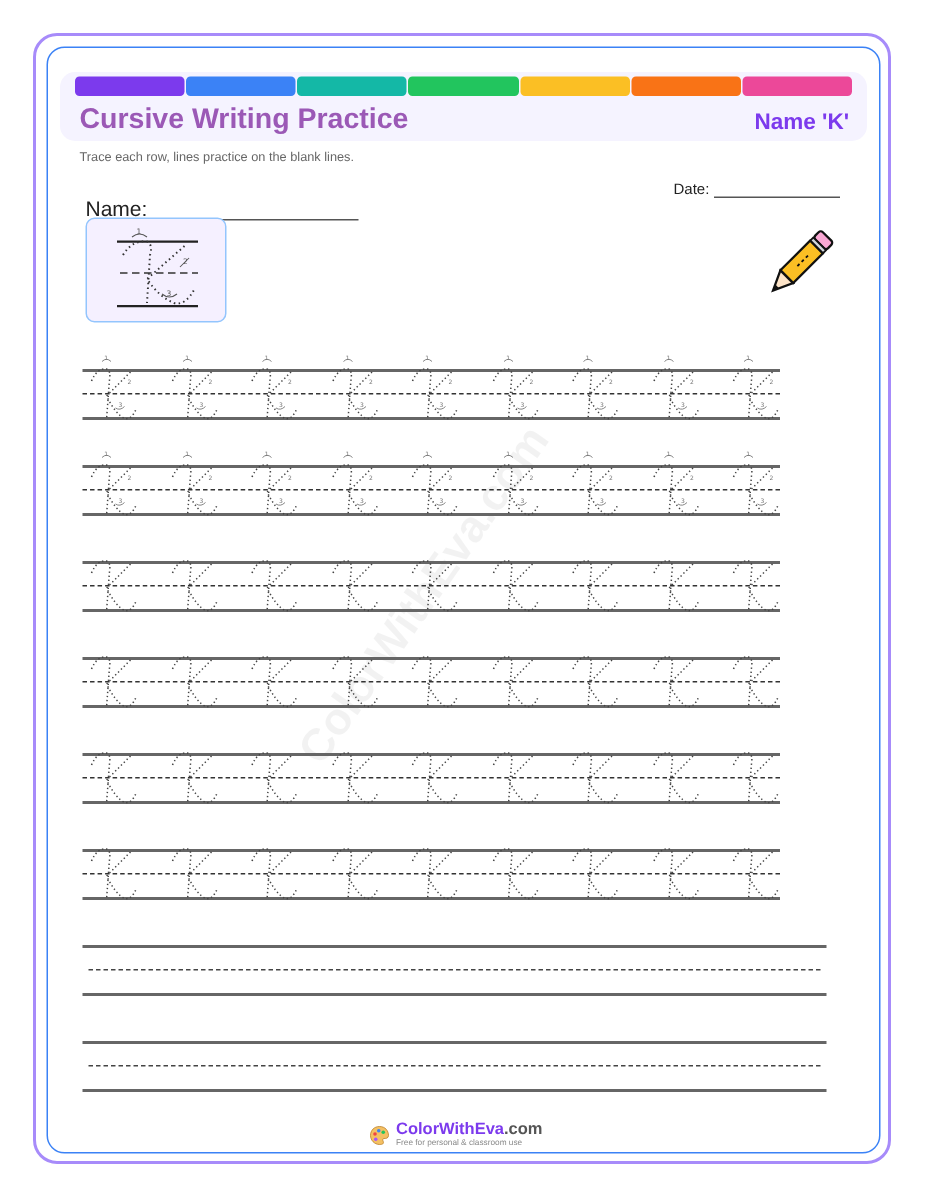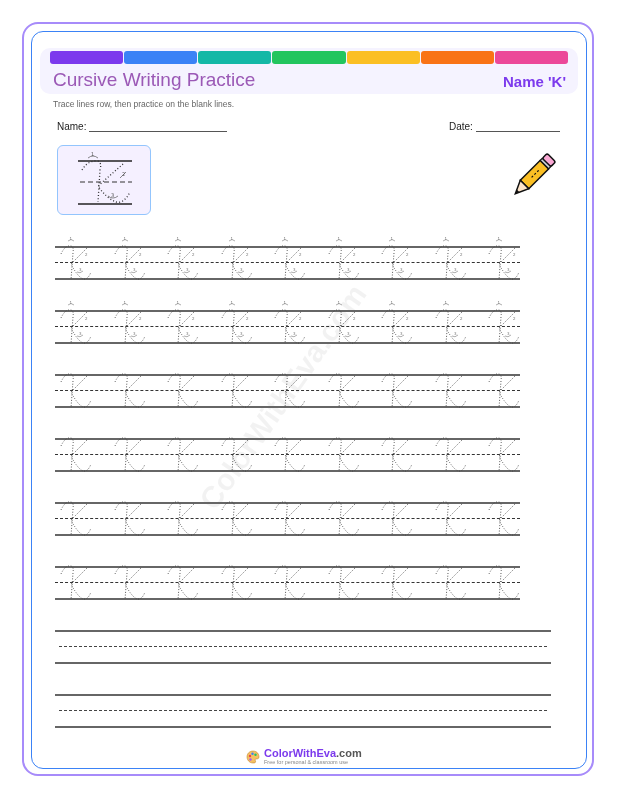--- a/index.html
+++ b/index.html
@@ -2,24 +2,24 @@
 <html><head>
 <meta charset="utf-8">
 <style>
   html, body { margin: 0; padding: 0; background: #ffffff; }
   body { width: 618px; height: 800px; position: relative; overflow: hidden; font-family: "Liberation Sans", sans-serif; }
   .outer { position: absolute; left: 22px; top: 22px; width: 572px; height: 754px; border: 2px solid #a78bfa; border-radius: 16px; box-sizing: border-box; }
   .inner { position: absolute; left: 31px; top: 31px; width: 556px; height: 738px; border: 1.5px solid #3b82f6; border-radius: 12px; box-sizing: border-box; }
   .header { position: absolute; left: 40px; top: 48px; width: 538px; height: 46px; background: #f5f3ff; border-radius: 10px; }
   .stripes { position: absolute; left: 50px; top: 51px; width: 518px; height: 13px; display: flex; gap: 1px; }
   .stripe { flex: 1; border-radius: 3px; height: 13px; }
-  .title { position: absolute; left: 53px; top: 69px; font-size: 19px; font-weight: normal; color: #9b59b6; white-space: nowrap; }
+  .title { position: absolute; left: 53px; top: 69px; font-size: 19px; font-weight: bold; color: #9b59b6; white-space: nowrap; }
   .subtitle { position: absolute; right: 52px; top: 73px; font-size: 15px; font-weight: bold; color: #7c3aed; white-space: nowrap; }
   .instructions { position: absolute; left: 53px; top: 99px; font-size: 8.5px; color: #666; }
-  .name-label { position: absolute; left: 57px; top: 121px; font-size: 10px; color: #222; }
+  .name-label { position: absolute; left: 57px; top: 131px; font-size: 14px; color: #222; }
   .date-label { position: absolute; left: 449px; top: 121px; font-size: 10px; color: #222; }
   .blank { display: inline-block; border-bottom: 1px solid #555; vertical-align: bottom; margin-left: 3px; }
   .model-box { position: absolute; left: 57px; top: 145px; width: 94px; height: 70px; background: #f5f0ff; border: 1.5px solid #93c5fd; border-radius: 6px; box-sizing: border-box; }
   .pencil { position: absolute; left: 505px; top: 148px; width: 56px; height: 56px; }
   .row { position: absolute; left: 55px; width: 465px; height: 34px; }
   .row .line-top, .row .line-bot { position: absolute; left: 0; right: 0; height: 2px; background: #666; }
   .row .line-top { top: 0; }
   .row .line-bot { bottom: 0; }
   .row .line-mid { position: absolute; left: 0; right: 0; top: 16px; border-top: 1px dashed #333; }
   .letters { position: absolute; left: 0; top: 0; height: 34px; width: 100%; }
@@ -47,21 +47,21 @@
     <div class="stripe" style="background: rgb(59, 130, 246);"></div>
     <div class="stripe" style="background: rgb(20, 184, 166);"></div>
     <div class="stripe" style="background: rgb(34, 197, 94);"></div>
     <div class="stripe" style="background: rgb(251, 191, 36);"></div>
     <div class="stripe" style="background: rgb(249, 115, 22);"></div>
     <div class="stripe" style="background: rgb(236, 72, 153);"></div>
   </div>
 <div class="title">Cursive Writing Practice</div>
 <div class="subtitle">Name 'K'</div>
 
-<div class="instructions">Trace lines row, then practice on the blank lines.</div>
+<div class="instructions">Trace each row, lines practice on the blank lines.</div>
 
 <div class="name-label"><span>Name:</span><span class="blank" style="width:138px;"></span></div>
 <div class="date-label"><span>Date:</span><span class="blank" style="width:84px;"></span></div>
 
 <div class="model-box">
   <svg width="94" height="70" viewBox="0 0 94 70">
     <line x1="20" y1="15" x2="74" y2="15" stroke="#222" stroke-width="1.5"></line>
     <line x1="20" y1="58" x2="74" y2="58" stroke="#222" stroke-width="1.5"></line>
     <line x1="22" y1="36" x2="74" y2="36" stroke="#333" stroke-width="1" stroke-dasharray="5,3"></line>
     <path d="M24 24 Q30 14 40 15 Q44 17 42 24 L40 56" fill="none" stroke="#333" stroke-width="1.3" stroke-dasharray="1,2.2"></path>

